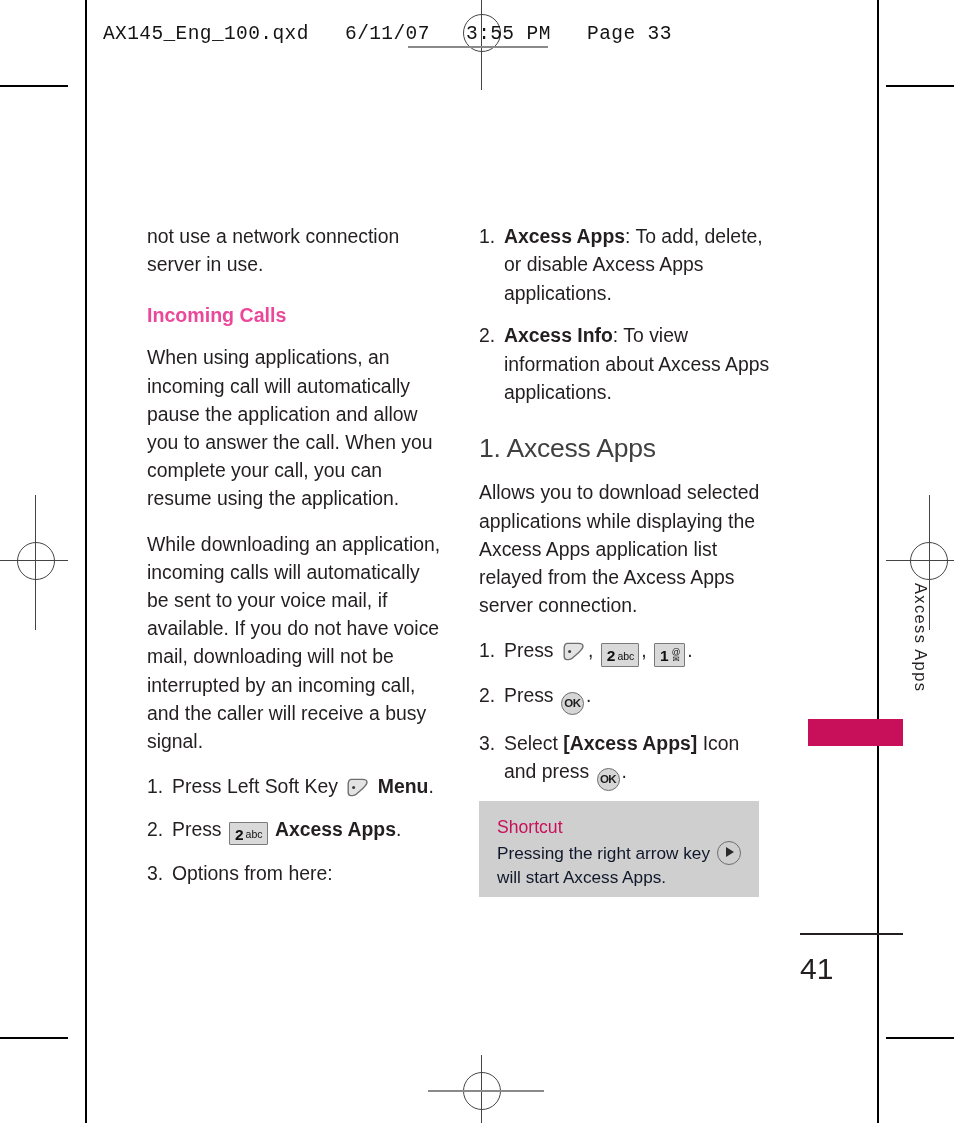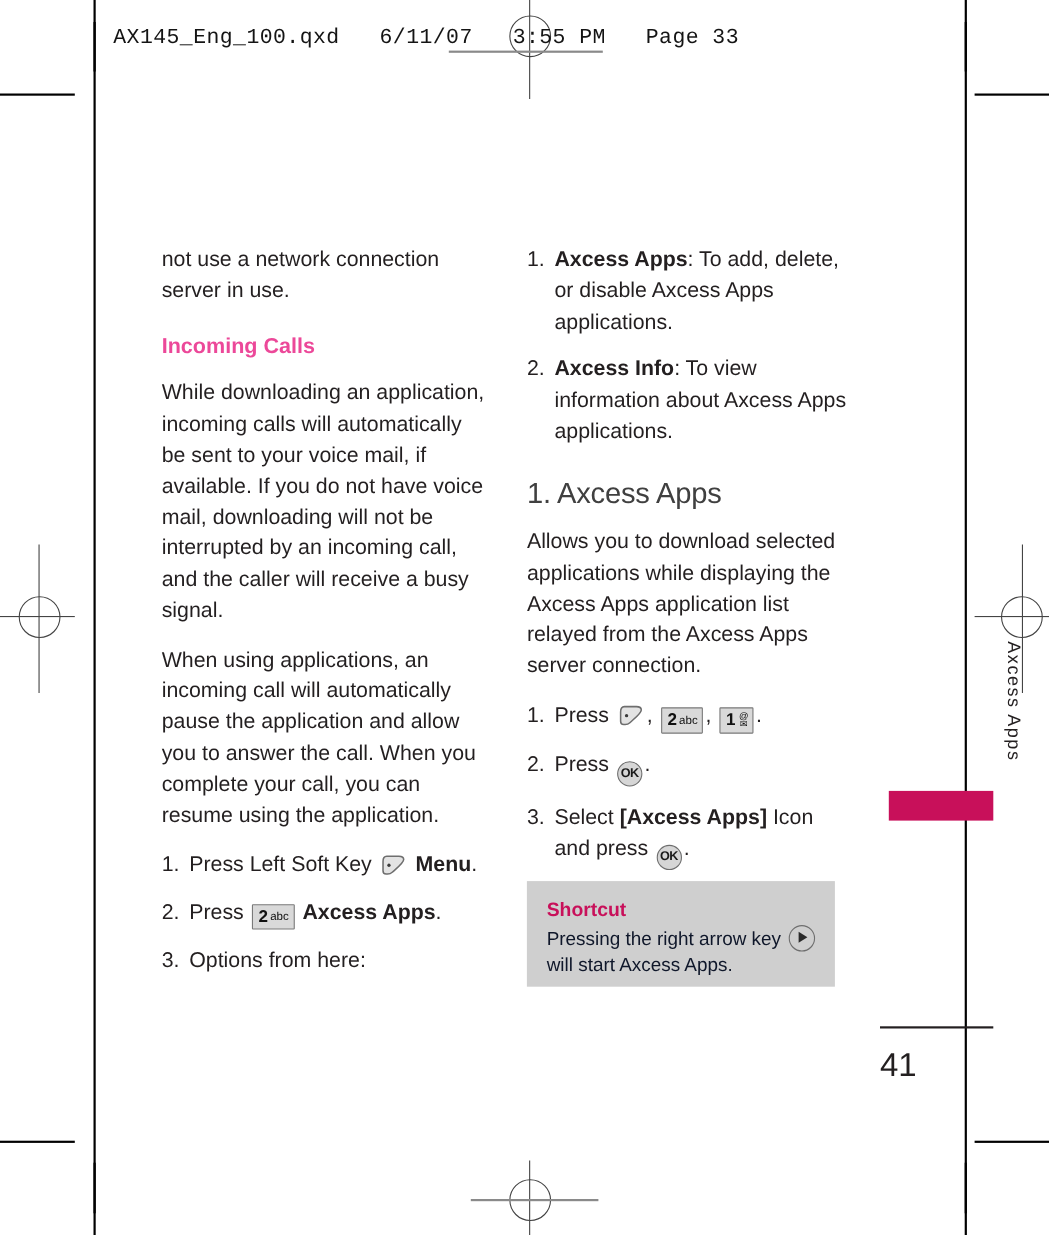--- a/index.html
+++ b/index.html
@@ -187,21 +187,21 @@
     left: 479px;
     top: 801px;
     width: 280px;
     height: 96px;
     background: #cfcfcf;
     box-sizing: border-box;
     padding: 16px 14px 0 18px;
   }
   .shortcut .sc-title {
     font-size: 17.6px;
-    font-weight: bold;
+    font-weight: normal;
     color: #c8105a;
     margin-bottom: 3px;
   }
   .shortcut .sc-body {
     font-size: 17.2px;
     line-height: 23.5px;
     color: #0f172a;
   }
 
   
@@ -283,23 +283,23 @@
 
 <div class="slug">AX145_Eng_100.qxd   6/11/07   3:55 PM   Page 33</div>
 <div class="slug-rule"></div>
 
 <div class="col col-left">
 
   <p class="body">not use a network connection server in use.</p>
 
   <h3 class="sub">Incoming Calls</h3>
 
+  <p class="body">When using applications, an incoming call will automatically pause the application and allow you to answer the call. When you complete your call, you can resume using the application.</p>
+
   <p class="body">While downloading an application, incoming calls will automatically be sent to your voice mail, if available. If you do not have voice mail, downloading will not be interrupted by an incoming call, and the caller will receive a busy signal.</p>
-
-  <p class="body">When using applications, an incoming call will automatically pause the application and allow you to answer the call. When you complete your call, you can resume using the application.</p>
 
 
   <ol class="steps">
     <li>
       <span class="num">1.</span>
       <span>Press Left Soft Key</span>
       <span class="softkey">
         <svg width="23" height="19" viewBox="0 0 23 19">
           <path d="M2.2 6.2 C2.2 3.0 3.4 1.4 5.6 1.4 L16.6 1.4 C19.4 1.4 21.0 2.6 21.0 4.4 C21.0 7.4 15.0 12.0 10.6 16.0 C9.4 17.1 8.2 17.6 6.4 17.6 L5.0 17.6 C3.0 17.6 2.2 16.6 2.2 14.6 Z" fill="#e3e3e3" stroke="#6e6e6e" stroke-width="1.4" stroke-linejoin="round"></path>
           <circle cx="7.6" cy="9.6" r="1.5" fill="#3a3a3a"></circle>

